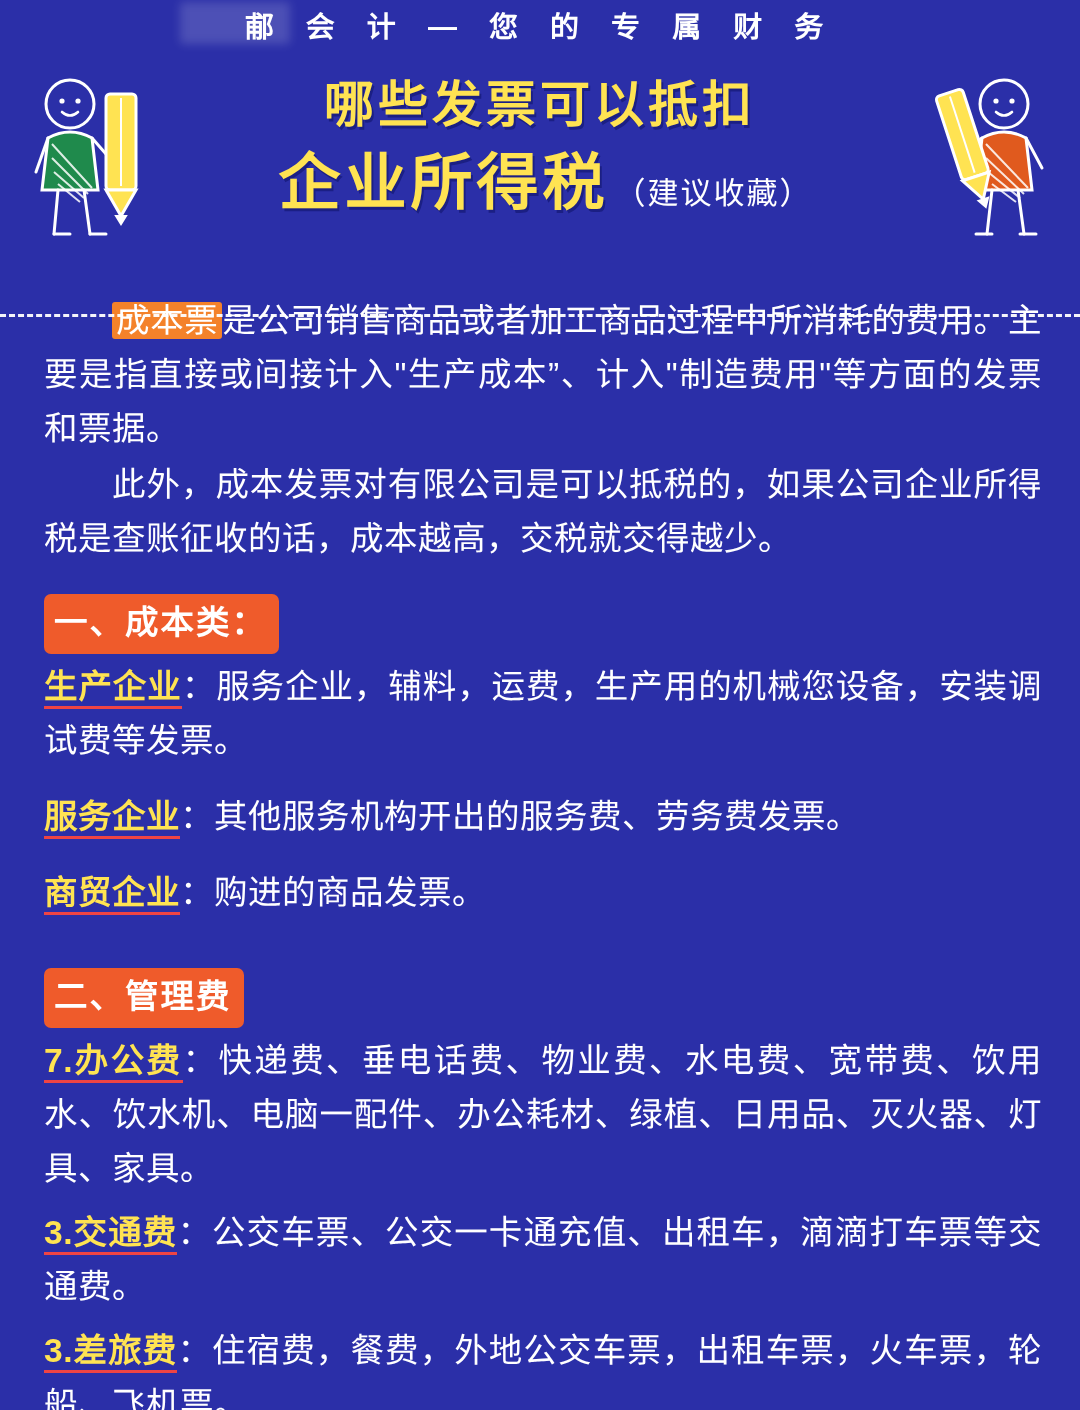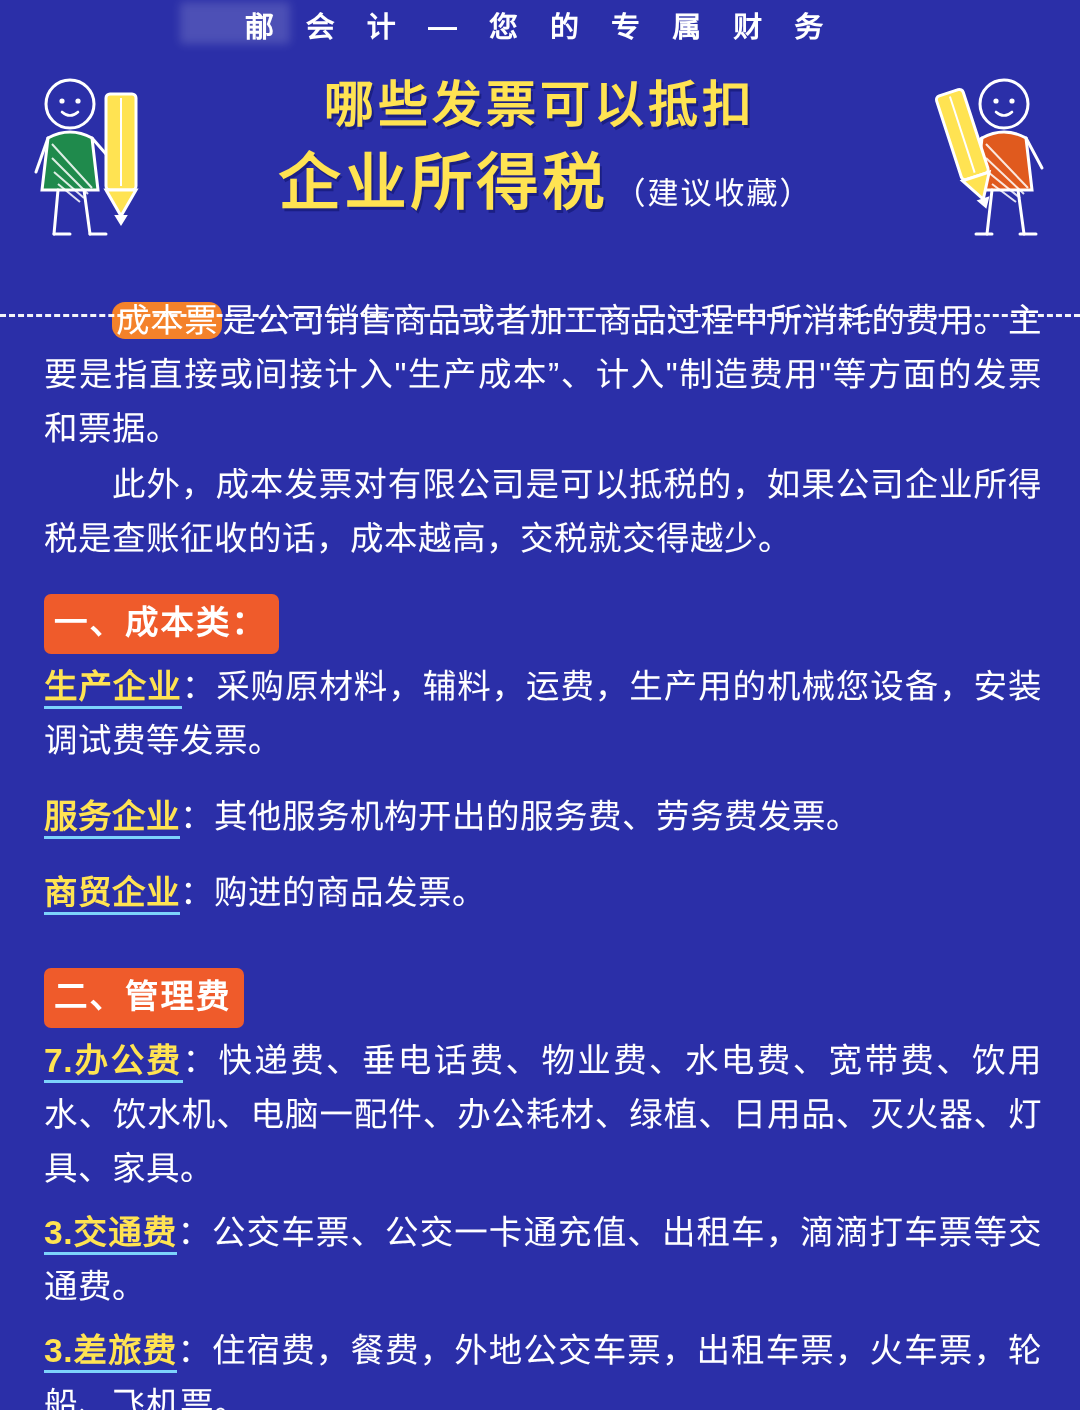--- a/index.html
+++ b/index.html
@@ -108,41 +108,41 @@
   }
   .para {
     text-indent: 68px;
     margin: 0 0 2px 0;
     text-align: justify;
   }
   .hl-orange {
     background: #f4822a;
     color: #ffffff;
     padding: 0 4px;
-    border-radius: 13px;
+    border-radius: 3px;
   }
   .section-head {
     display: inline-block;
     background: #ef5b2b;
     color: #ffffff;
     font-size: 33.5px;
     font-weight: bold;
     padding: 2px 12px 4px 10px;
     margin: 26px 0 6px 0;
     letter-spacing: 2px;
     border-radius: 7px;
   }
   .item {
     margin: 0 0 10px 0;
     text-align: justify;
   }
   .item-gap { margin-bottom: 22px; }
   .label {
     color: #ffe352;
-    border-bottom: 3px solid #7dd3fc;
+    border-bottom: 3px solid #ef4444;
     padding-bottom: 1px;
     font-weight: bold;
   }
 </style>
 </head>
 <body>
 
 <div class="banner">
   <div class="banner-blur"></div>
   <div class="banner-text">郙 会 计 — 您 的 专 属 财 务</div>
@@ -204,21 +204,21 @@
 
 <div class="content">
 
   <p class="para"><span class="hl-orange">成本票</span><span>是公司销售商品或者加工商品过程中所消耗的费用。主要是指直接或间接计入"生产成本”、计入"制造费用"等方面的发票和票据。</span></p>
 
   <p class="para">此外，成本发票对有限公司是可以抵税的，如果公司企业所得税是查账征收的话，成本越高，交税就交得越少。</p>
 
   <div>
     <div class="section-head">一、成本类：</div>
 
-    <p class="item item-gap"><span class="label">生产企业</span><span>：</span><span>采购原材料，辅料，运费，生产用的机械您设备，安装调试费等发票。</span></p>
+    <p class="item item-gap"><span class="label">生产企业</span><span>：</span><span>服务企业，辅料，运费，生产用的机械您设备，安装调试费等发票。</span></p>
 
     <p class="item item-gap"><span class="label">服务企业</span><span>：</span><span>其他服务机构开出的服务费、劳务费发票。</span></p>
 
     <p class="item item-gap"><span class="label">商贸企业</span><span>：</span><span>购进的商品发票。</span></p>
   </div>
 
   <div>
     <div class="section-head">二、管理费</div>
 
     <p class="item"><span class="label">7.办公费</span><span>：</span><span>快递费、垂电话费、物业费、水电费、宽带费、饮用水、饮水机、电脑一配件、办公耗材、绿植、日用品、灭火器、灯具、家具。</span></p>

